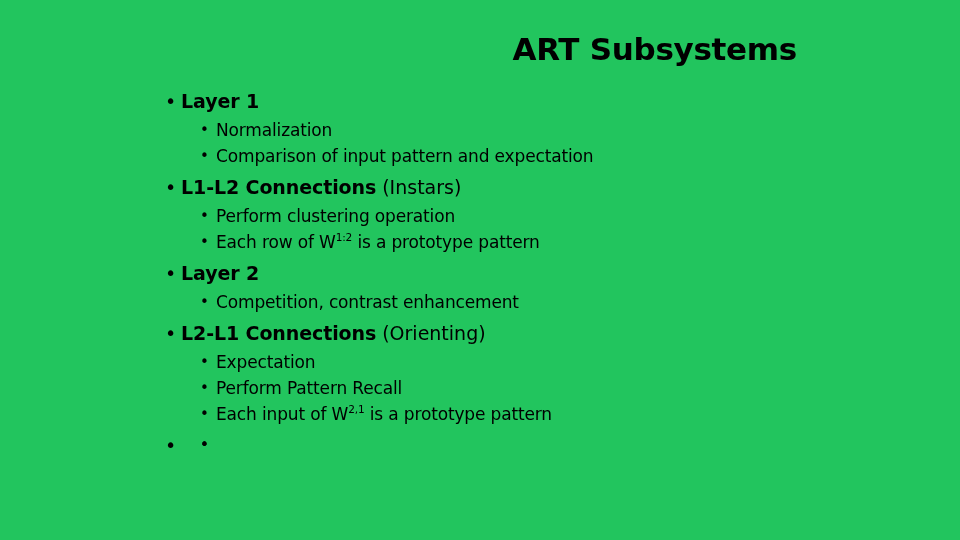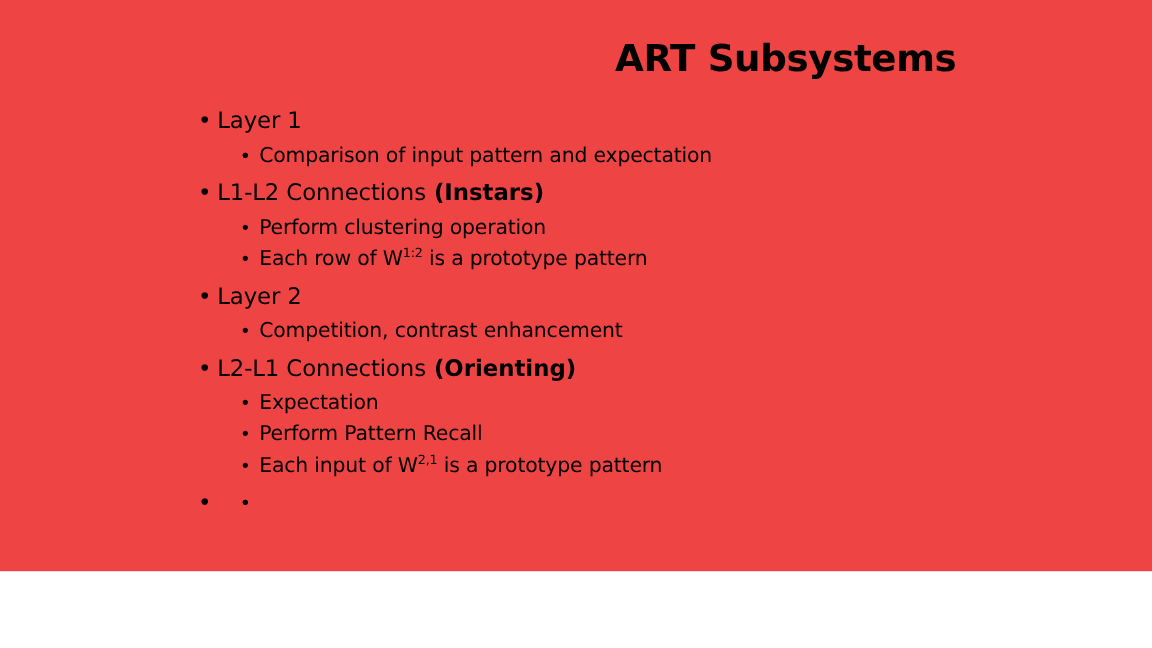--- a/index.html
+++ b/index.html
@@ -11,22 +11,22 @@
     height: 540px;
     background: #ffffff;
     font-family: "DejaVu Sans", "Liberation Sans", sans-serif;
     overflow: hidden;
     position: relative;
   }
 
   .slide {
     position: relative;
     width: 960px;
-    height: 476px;
-    background: #ef4444;
+    height: 540px;
+    background: #22c55e;
   }
 
   
   .title {
     position: absolute;
     left: 0;
     top: 30px;
     width: 797px;
     text-align: right;
     font-family: "DejaVu Sans", "Liberation Sans", sans-serif;
@@ -62,25 +62,25 @@
   }
   .l1 .bullet {
     position: absolute;
     left: 165px;
     top: 0;
     font-size: 19px;
     line-height: 27px;
     color: #000000;
   }
   .l1 .txt-bold {
-    font-weight: normal;
+    font-weight: bold;
     letter-spacing: -0.1px;
   }
   .l1 .txt-reg {
-    font-weight: bold;
+    font-weight: normal;
   }
 
   
   .l2 {
     position: relative;
     padding-left: 216px;
     font-size: 17px;
     line-height: 26px;
     color: #000000;
     white-space: nowrap;
@@ -114,21 +114,21 @@
 </head>
 <body>
 
 <div class="slide">
 
   <div class="title">ART Subsystems</div>
 
   <div class="body">
       <div class="group">
         <div class="l1"><span class="bullet">•</span><span class="txt-bold">Layer 1</span></div>
-        <div class="l2"><span class="bullet">•</span></div>
+        <div class="l2"><span class="bullet">•</span><span>Normalization</span></div>
         <div class="l2"><span class="bullet">•</span><span>Comparison of input pattern and expectation</span></div>
       </div>
       <div class="group">
         <div class="l1"><span class="bullet">•</span><span class="txt-bold">L1-L2 Connections</span><span class="txt-reg"> (Instars)</span></div>
         <div class="l2"><span class="bullet">•</span><span>Perform clustering operation</span></div>
         <div class="l2"><span class="bullet">•</span><span>Each row of W</span><sup>1:2</sup><span> is a prototype pattern</span></div>
       </div>
       <div class="group">
         <div class="l1"><span class="bullet">•</span><span class="txt-bold">Layer 2</span></div>
         <div class="l2"><span class="bullet">•</span><span>Competition, contrast enhancement</span></div>

